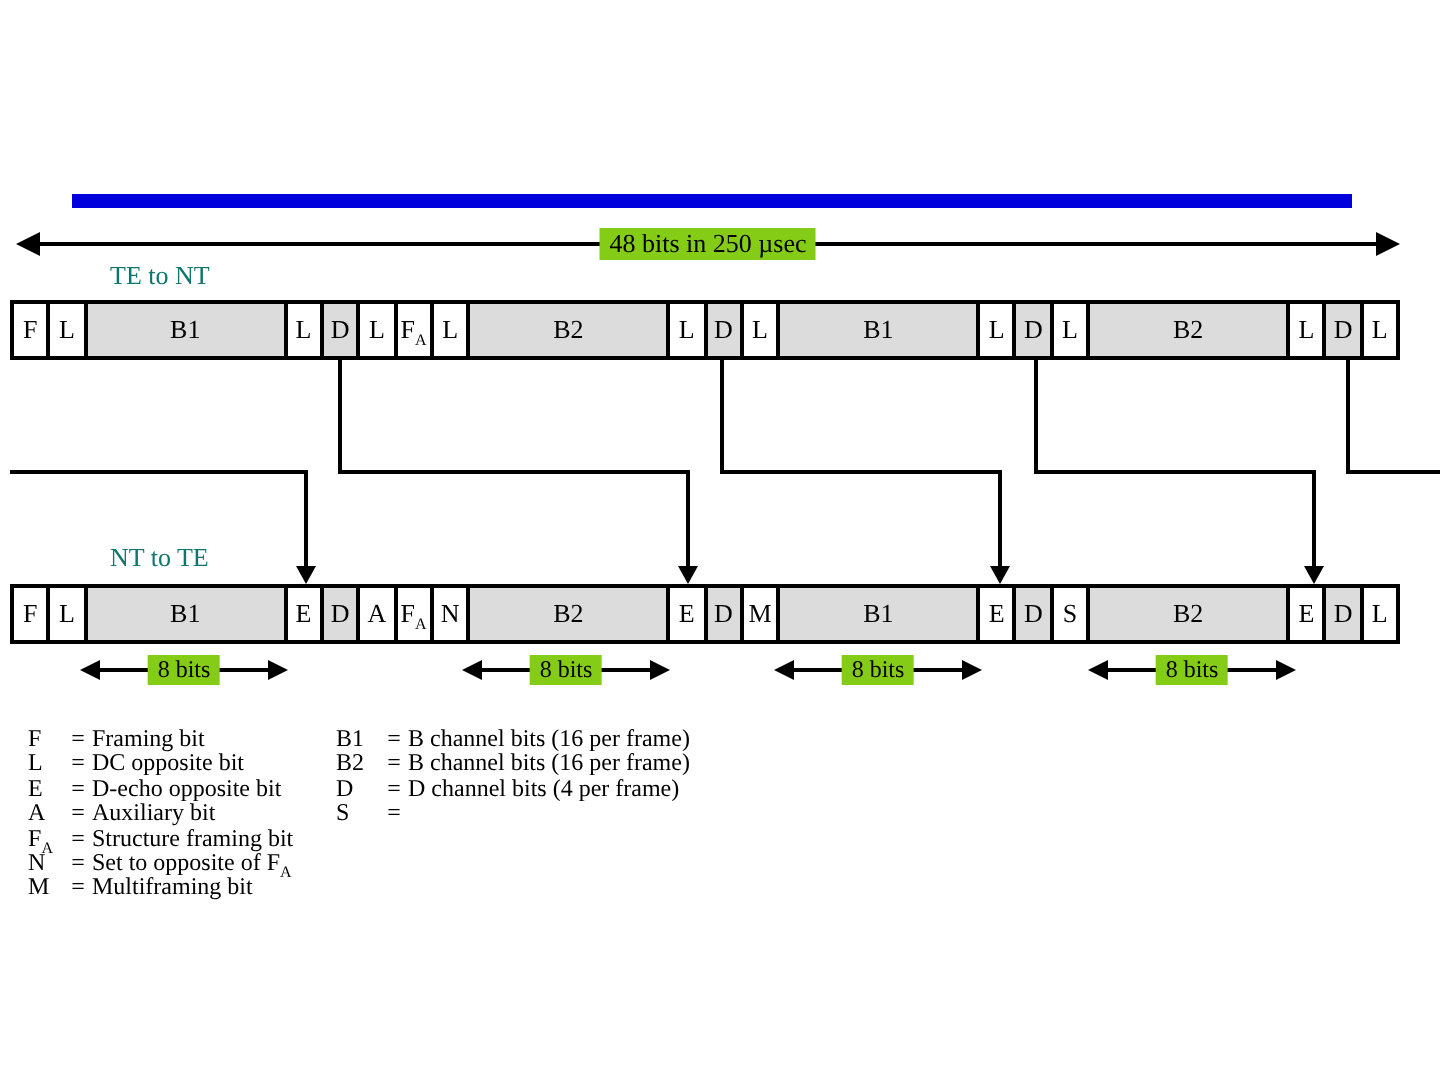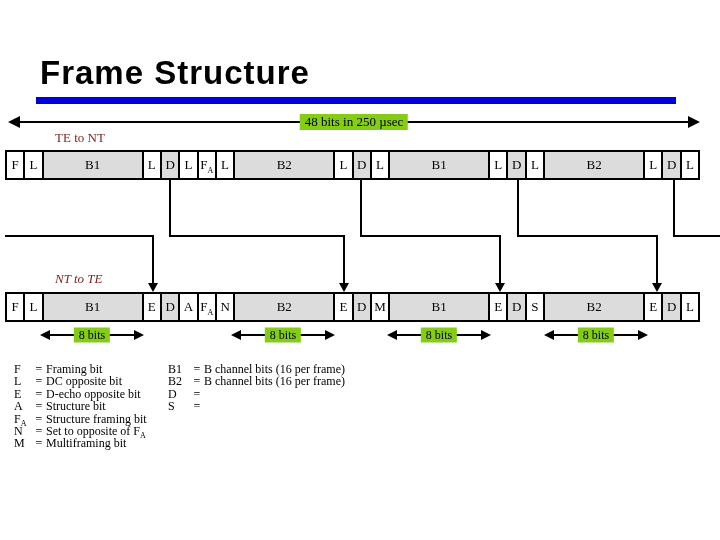--- a/index.html
+++ b/index.html
@@ -20,21 +20,21 @@
   .dspan .head-l { position:absolute; left:0; top:1px; width:0; height:0;
     border-right:12px solid #000; border-top:6px solid transparent; border-bottom:6px solid transparent; }
   .dspan .head-r { position:absolute; right:0; top:1px; width:0; height:0;
     border-left:12px solid #000; border-top:6px solid transparent; border-bottom:6px solid transparent; }
   .dspan .lbl { position:absolute; left:50%; top:50%; transform:translate(-50%,-50%);
     background:#84cc16; padding:0 5px; font-size:13px; white-space:nowrap; }
   .dspan.small .head-l { border-right-width:10px; border-top-width:5px; border-bottom-width:5px; top:2px;}
   .dspan.small .head-r { border-left-width:10px; border-top-width:5px; border-bottom-width:5px; top:2px;}
   .dspan.small .lbl { font-size:12px; }
 
-  .dir-label { position:absolute; font-size:13px; color:#7f1d1d; }
+  .dir-label { position:absolute; font-size:13px; color:#0f766e; }
 
   .bit-row { position:absolute; left:5px; width:695px; height:30px; display:flex;
     border:2px solid #000; box-sizing:border-box; background:#fff; }
   .cell { flex:1 1 0; border-right:2px solid #000; background:#fff;
     display:flex; align-items:center; justify-content:center;
     font-size:13px; color:#000; min-width:0; }
   .cell:last-child { border-right:none; }
   .cell.wide { flex:6 1 0; }
   .cell sub { font-size:8px; line-height:0; }
 
@@ -49,21 +49,20 @@
   .legend-col.right .legend-row { grid-template-columns:22px 14px auto; }
   .legend-row .sym { white-space:nowrap; }
   .legend-row .eq { text-align:center; }
   .legend-row sub { font-size:8px; line-height:0; }
 </style>
 </head>
 <body>
 
 <div class="slide">
 
-  <h1 class="title">Frame Structure</h1>
   <div class="title-bar" style="background: rgb(0, 0, 221);"></div>
 
   <div class="dspan" id="top-span" style="left: 8px; width: 692px; top: 115px;">
     <span class="line"></span>
     <span class="head-l"></span>
     <span class="head-r"></span>
     <span class="lbl">48 bits in 250 µsec</span>
   </div>
 
   <div class="dir-label" style="left:55px; top:130px;">TE to NT</div>
@@ -144,21 +143,21 @@
       <div class="vline" style="left: 152px; top: 236px; height: 47px;"></div>
       <div class="ahead-down" style="left: 148px; top: 283px;"></div>
       <div class="vline" style="left: 343px; top: 236px; height: 47px;"></div>
       <div class="ahead-down" style="left: 339px; top: 283px;"></div>
       <div class="vline" style="left: 499px; top: 236px; height: 47px;"></div>
       <div class="ahead-down" style="left: 495px; top: 283px;"></div>
       <div class="vline" style="left: 656px; top: 236px; height: 47px;"></div>
       <div class="ahead-down" style="left: 652px; top: 283px;"></div>
     </div>
 
-  <div class="dir-label" style="left:55px; top:271px;font-style:italic;">NT to TE</div>
+  <div class="dir-label" style="left:55px; top:271px;">NT to TE</div>
 
   <div class="bit-row" id="bottom-row" style="top:292px;">
       <div class="cell">
         <span>F</span>
       </div>
       <div class="cell">
         <span>L</span>
       </div>
       <div class="cell wide" style="background: rgb(220, 220, 220);">
         <span>B1</span>
@@ -255,21 +254,21 @@
         <span class="desc"><span>DC opposite bit</span></span>
       </div>
       <div class="legend-row">
         <span class="sym"><span>E</span></span>
         <span class="eq">=</span>
         <span class="desc"><span>D-echo opposite bit</span></span>
       </div>
       <div class="legend-row">
         <span class="sym"><span>A</span></span>
         <span class="eq">=</span>
-        <span class="desc"><span>Structure bit</span></span>
+        <span class="desc"><span>Auxiliary bit</span></span>
       </div>
       <div class="legend-row">
         <span class="sym"><span>F<sub>A</sub></span></span>
         <span class="eq">=</span>
         <span class="desc"><span>Structure framing bit</span></span>
       </div>
       <div class="legend-row">
         <span class="sym"><span>N</span></span>
         <span class="eq">=</span>
         <span class="desc"><span>Set to opposite of F<sub>A</sub></span></span>
@@ -287,20 +286,21 @@
         <span class="desc"><span>B channel bits (16 per frame)</span></span>
       </div>
       <div class="legend-row">
         <span class="sym"><span>B2</span></span>
         <span class="eq">=</span>
         <span class="desc"><span>B channel bits (16 per frame)</span></span>
       </div>
       <div class="legend-row">
         <span class="sym"><span>D</span></span>
         <span class="eq">=</span>
+        <span class="desc"><span>D channel bits (4 per frame)</span></span>
       </div>
       <div class="legend-row">
         <span class="sym"><span>S</span></span>
         <span class="eq">=</span>
       </div>
     </div>
 
 </div>
 
 </body></html>

